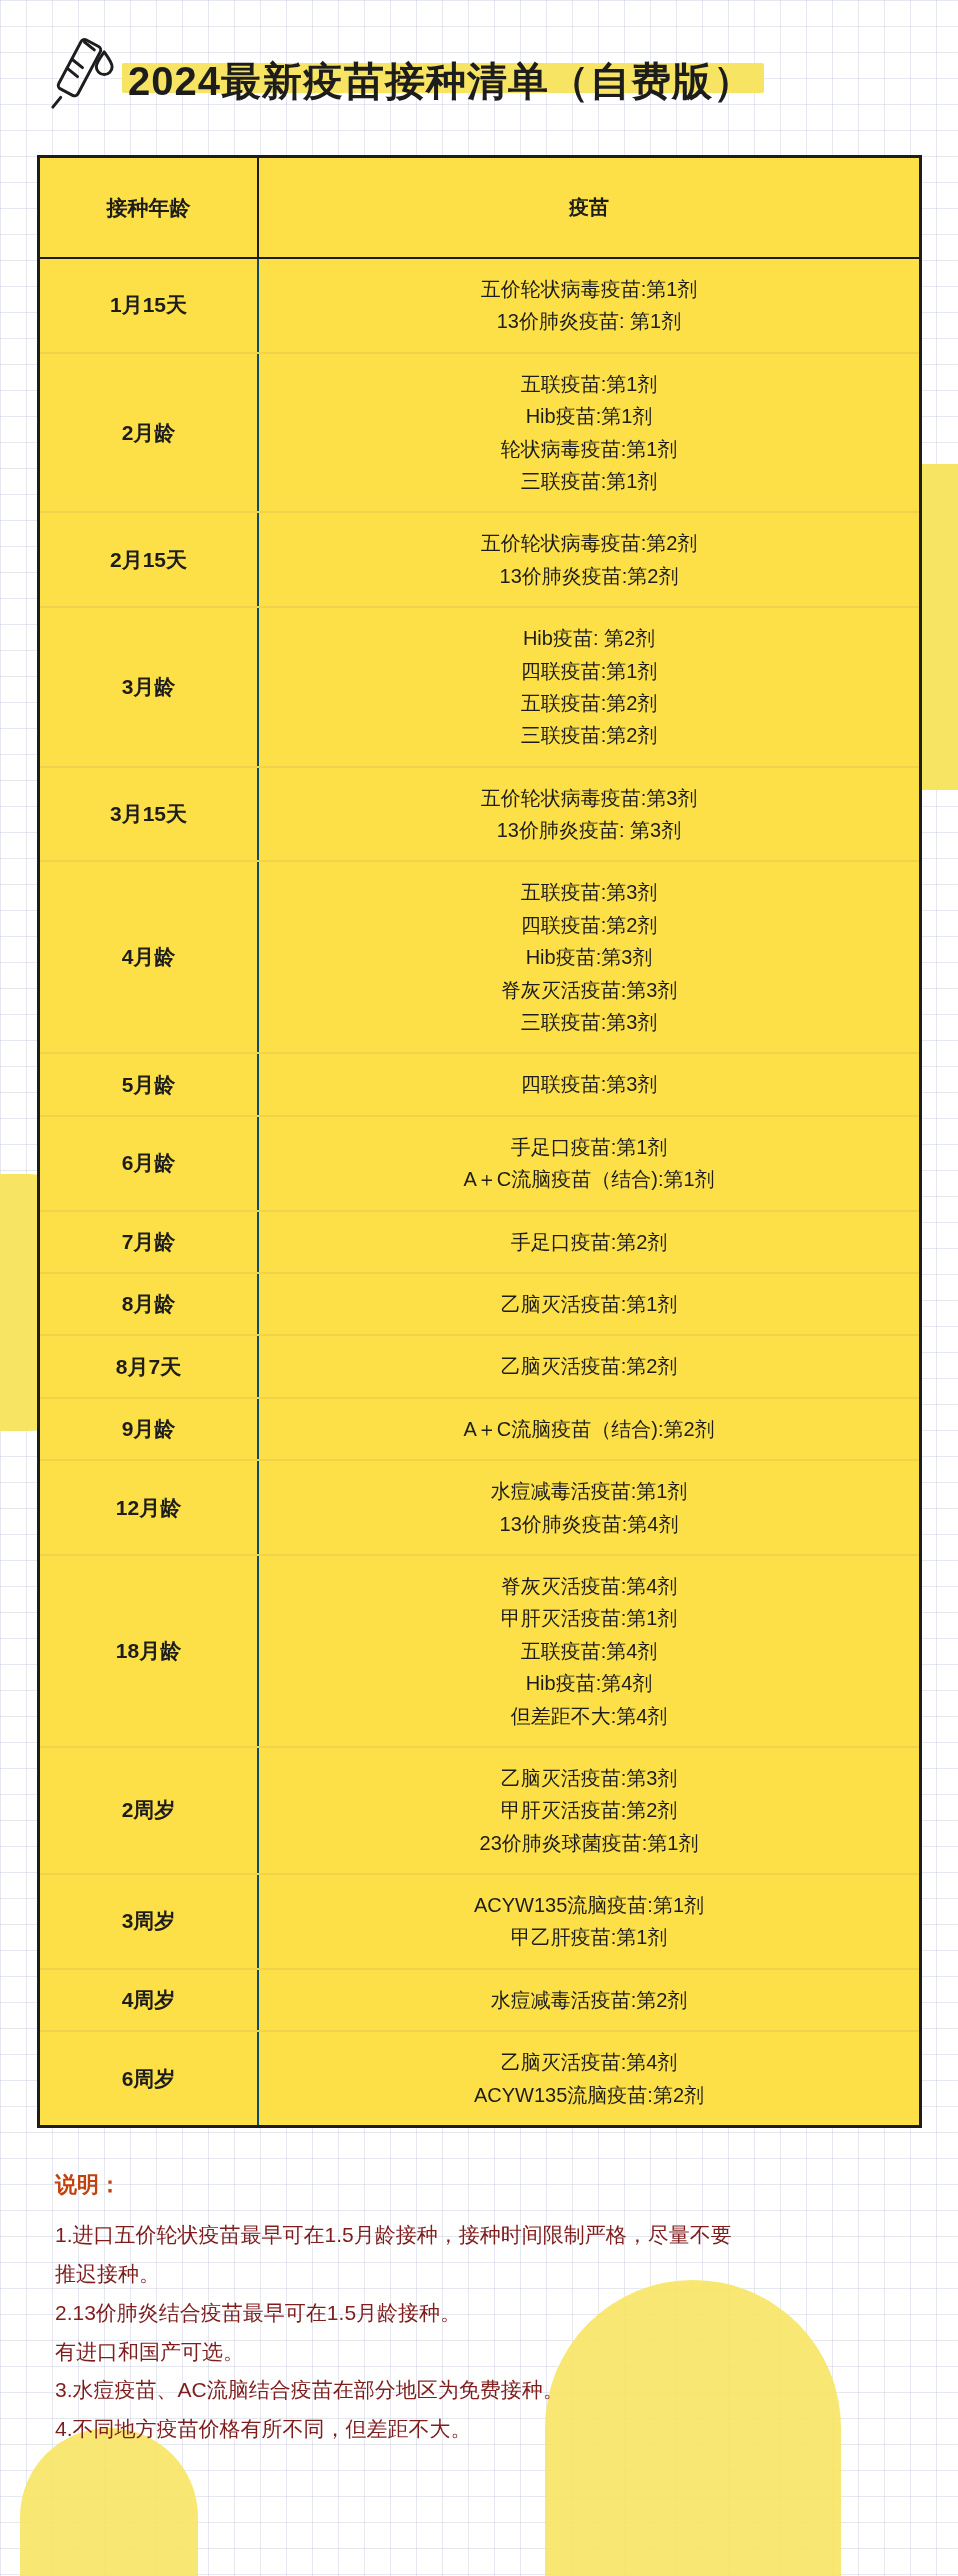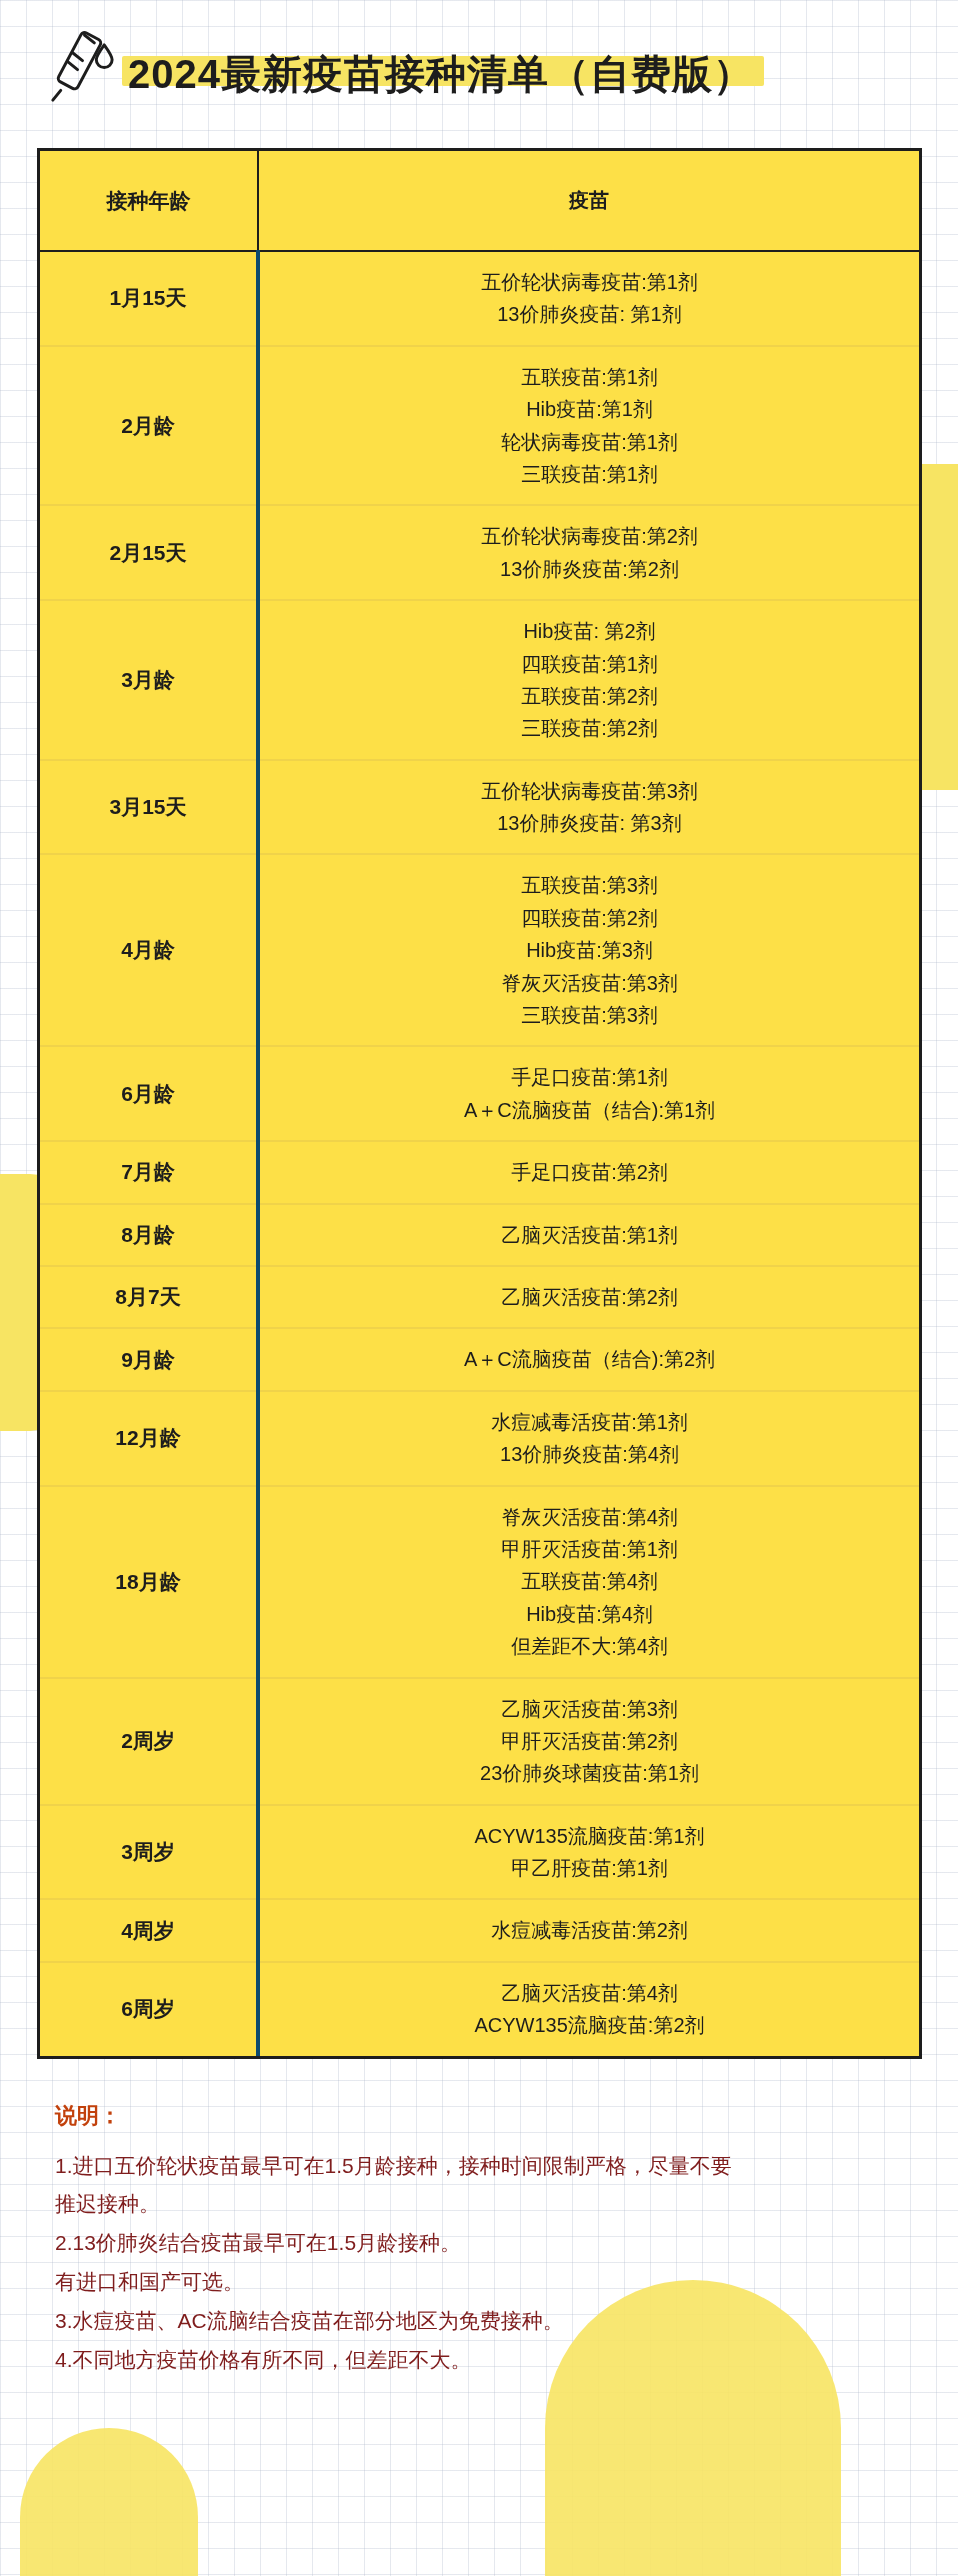--- a/index.html
+++ b/index.html
@@ -23,20 +23,21 @@
       linear-gradient(to bottom, rgba(170,180,200,0.30) 1px, transparent 1px);
     background-size: 26px 26px;
     z-index: 0;
   }
   .page {
     position: relative;
     z-index: 2;
     width: 959px;
     box-sizing: border-box;
     padding: 0;
+    margin-top: 7px;
   }
 
   
   .header {
     position: relative;
     height: 148px;
     padding-left: 39px;
     display: flex;
     align-items: center;
   }
@@ -134,21 +135,21 @@
   }
   table.vaccine th {
     font-size: 26px;
     font-weight: bold;
     color: #1d1d1d;
     height: 71px;
     border-bottom: 2px solid #1d1d1d;
   }
   table.vaccine .col-age {
     width: 217px;
-    border-right: 4px solid #0c4a6e;
+    border-right: 2px solid #0c4a6e;
     text-align: center;
     font-size: 21px;
     font-weight: bold;
     color: #1d1d1d;
   }
   table.vaccine th.col-age {
     border-right: 2px solid #1d1d1d;
   }
   table.vaccine .col-vac {
     text-align: center;
@@ -263,20 +264,26 @@
             <td class="col-age">4月龄</td>
             <td class="col-vac">
               <span class="vac-line">五联疫苗:第3剂</span>
               <span class="vac-line">四联疫苗:第2剂</span>
               <span class="vac-line">Hib疫苗:第3剂</span>
               <span class="vac-line">脊灰灭活疫苗:第3剂</span>
               <span class="vac-line">三联疫苗:第3剂</span>
             </td>
           </tr>
           <tr>
+            <td class="col-age">5月龄</td>
+            <td class="col-vac">
+              <span class="vac-line">四联疫苗:第3剂</span>
+            </td>
+          </tr>
+          <tr>
             <td class="col-age">6月龄</td>
             <td class="col-vac">
               <span class="vac-line">手足口疫苗:第1剂</span>
               <span class="vac-line">A＋C流脑疫苗（结合):第1剂</span>
             </td>
           </tr>
           <tr>
             <td class="col-age">7月龄</td>
             <td class="col-vac">
               <span class="vac-line">手足口疫苗:第2剂</span>

